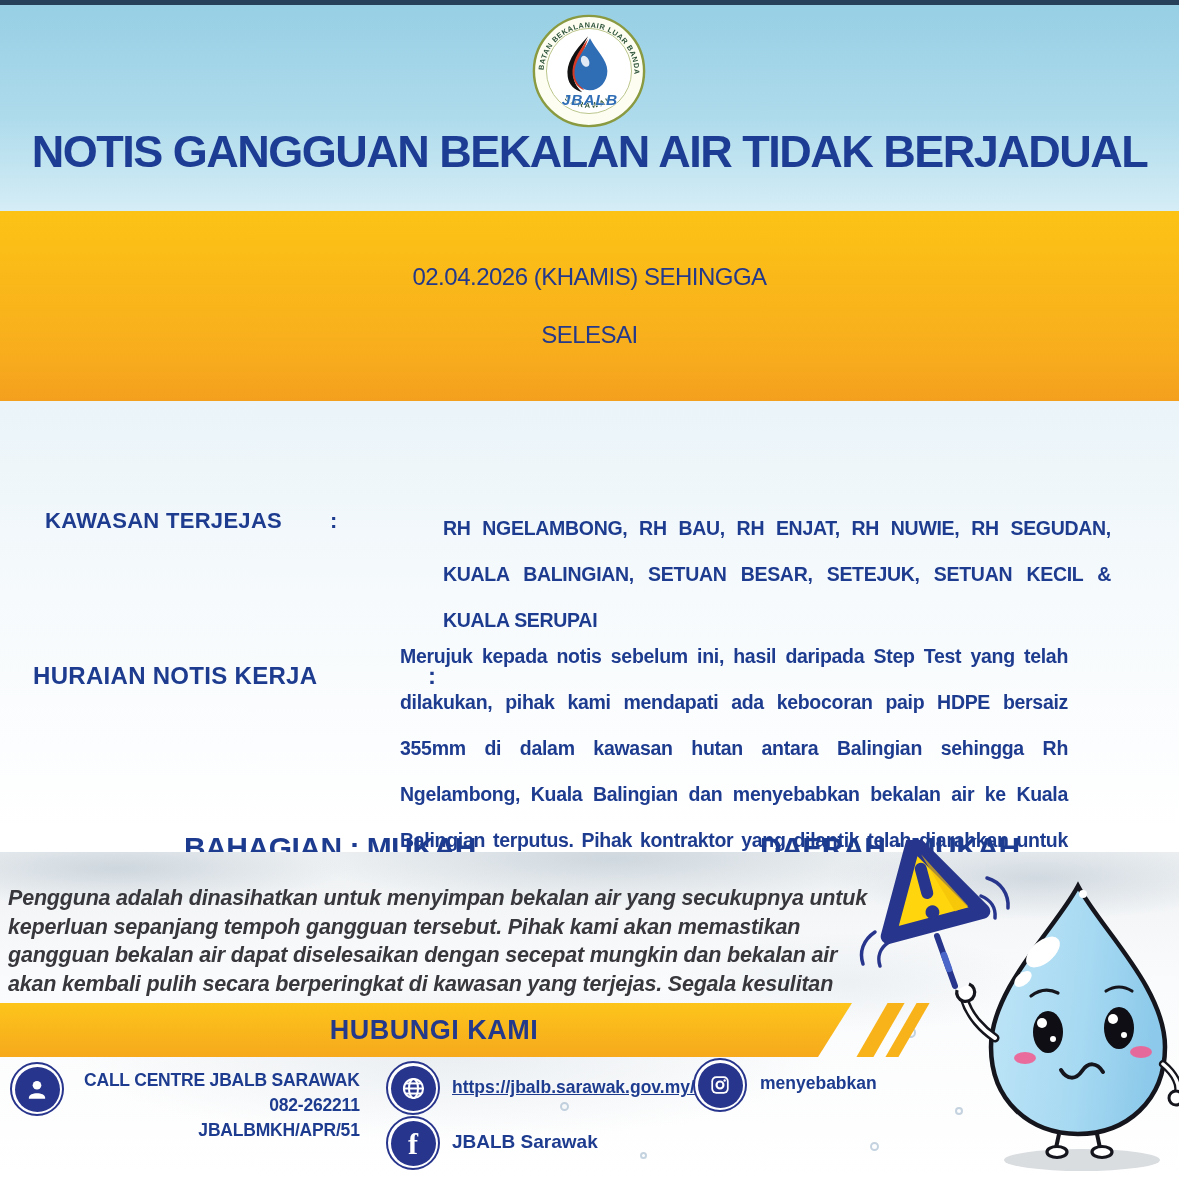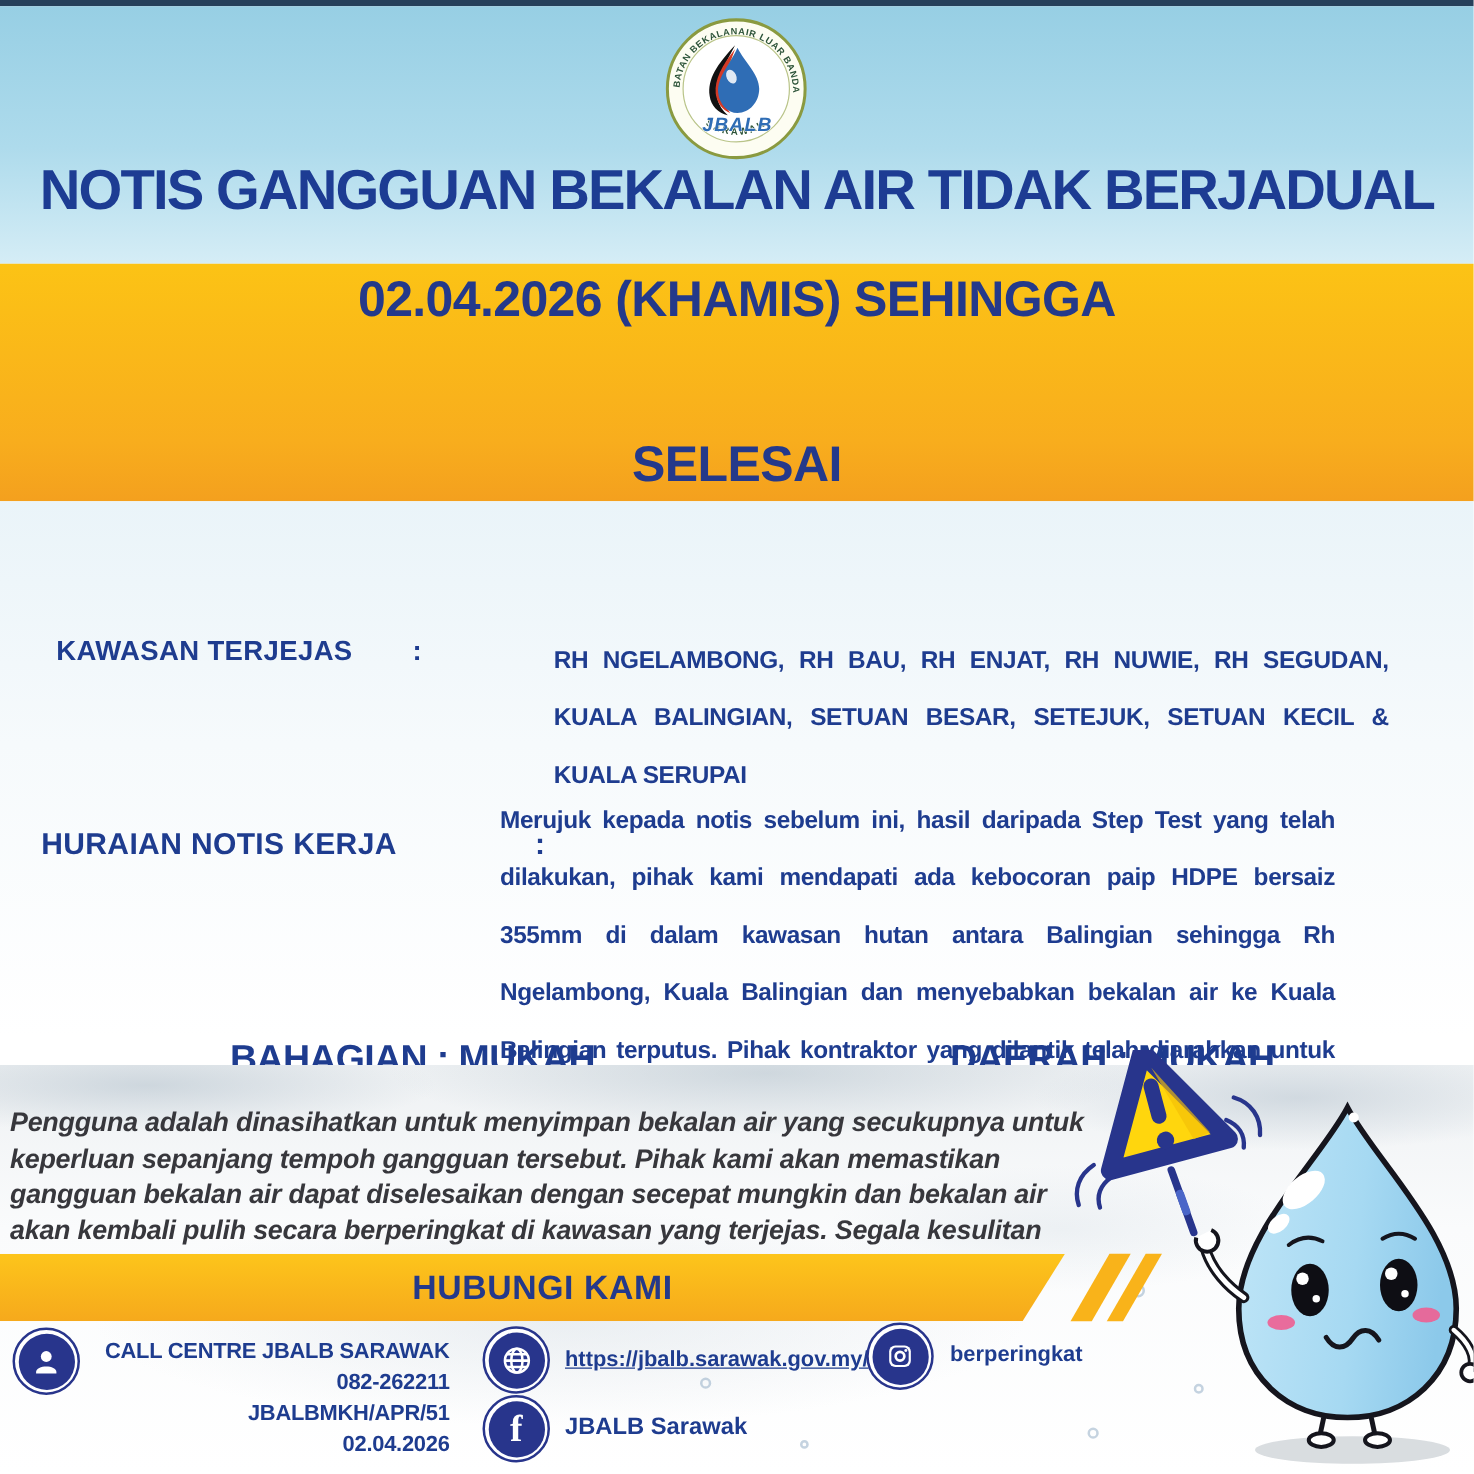--- a/index.html
+++ b/index.html
@@ -18,22 +18,22 @@
   }
   .logo-wrap { position:absolute; top:8px; left:531px; width:116px; height:116px; }
   .page-title {
     position:absolute; top:126px; left:0; width:100%;
     text-align:center; white-space:nowrap;
     font-size:45px; font-weight:bold; letter-spacing:-1.5px; color:#1d3c93;
   }
   .date-banner {
     position:absolute; top:211px; left:0; width:100%; height:190px;
     background:linear-gradient(180deg,#fcc315 0%,#f8ad1d 75%,#f4a01e 100%);
-    display:flex; flex-direction:column; align-items:center; justify-content:space-between;
-    color:#24398a; font-weight:bold; font-size:40px; letter-spacing:-0.5px; line-height:58px;
+    display:flex; flex-direction:column; align-items:center; justify-content:center;
+    color:#24398a; font-weight:normal; font-size:24px; letter-spacing:-0.5px; line-height:58px;
   }
 
   
   .main {
     position:absolute; top:401px; left:0; width:100%; height:778px;
     background:linear-gradient(180deg,#eaf4f9 0%,#f6fafc 25%,#ffffff 55%);
   }
   .region-row { position:absolute; top:430px; left:0; width:100%; height:42px; }
   .bahagian { position:absolute; left:184px; font-size:30px; font-weight:bold; letter-spacing:-0.5px; color:#1e3c8f; }
   .daerah   { position:absolute; left:760px; font-size:30px; font-weight:bold; letter-spacing:-0.5px; color:#1e3c8f; }
@@ -184,21 +184,20 @@
       <svg viewBox="0 0 24 24" width="26" height="26" fill="#ffffff">
         <circle cx="12" cy="8.5" r="4"></circle>
         <path d="M4.5,20 C4.5,14.5 19.5,14.5 19.5,20 L19.5,21 L4.5,21 Z"></path>
       </svg>
     </div>
   </div>
   <div class="call-block">
     <div>CALL CENTRE JBALB SARAWAK</div>
     <div>082-262211</div>
     <div>JBALBMKH/APR/51</div>
-    <div>02.04.2026</div>
   </div>
 
   <div class="badge badge-globe">
     <div class="disc">
       <svg viewBox="0 0 24 24" width="27" height="27" fill="none" stroke="#ffffff" stroke-width="1.8">
         <circle cx="12" cy="12" r="8.5"></circle>
         <ellipse cx="12" cy="12" rx="4" ry="8.5"></ellipse>
         <line x1="3.5" y1="12" x2="20.5" y2="12"></line>
         <line x1="4.6" y1="7.5" x2="19.4" y2="7.5"></line>
         <line x1="4.6" y1="16.5" x2="19.4" y2="16.5"></line>
@@ -217,21 +216,21 @@
   <div class="badge badge-ig">
     <div class="disc">
       <svg viewBox="0 0 24 24" width="26" height="26" fill="none" stroke="#ffffff" stroke-width="2">
         <rect x="4" y="4" width="16" height="16" rx="4.5" fill="#ffffff" stroke="none"></rect>
         <rect x="5.6" y="5.6" width="12.8" height="12.8" rx="3.4" fill="#28358c" stroke="none"></rect>
         <circle cx="12" cy="12" r="3.2"></circle>
         <circle cx="16.3" cy="7.8" r="1.1" fill="#ffffff" stroke="none"></circle>
       </svg>
     </div>
   </div>
-  <div class="ig-text">berperingkat</div>
+  <div class="ig-text">menyebabkan</div>
 
   <div class="mascot-wrap">
     <svg viewBox="0 0 334 339" width="334" height="339">
       <defs>
         <linearGradient id="bodyGrad" x1="0" y1="0" x2="1" y2="0.15">
           <stop offset="0" stop-color="#bfe5f7"></stop>
           <stop offset="0.6" stop-color="#a6d9f2"></stop>
           <stop offset="1" stop-color="#8cc9ea"></stop>
         </linearGradient>
       </defs>

